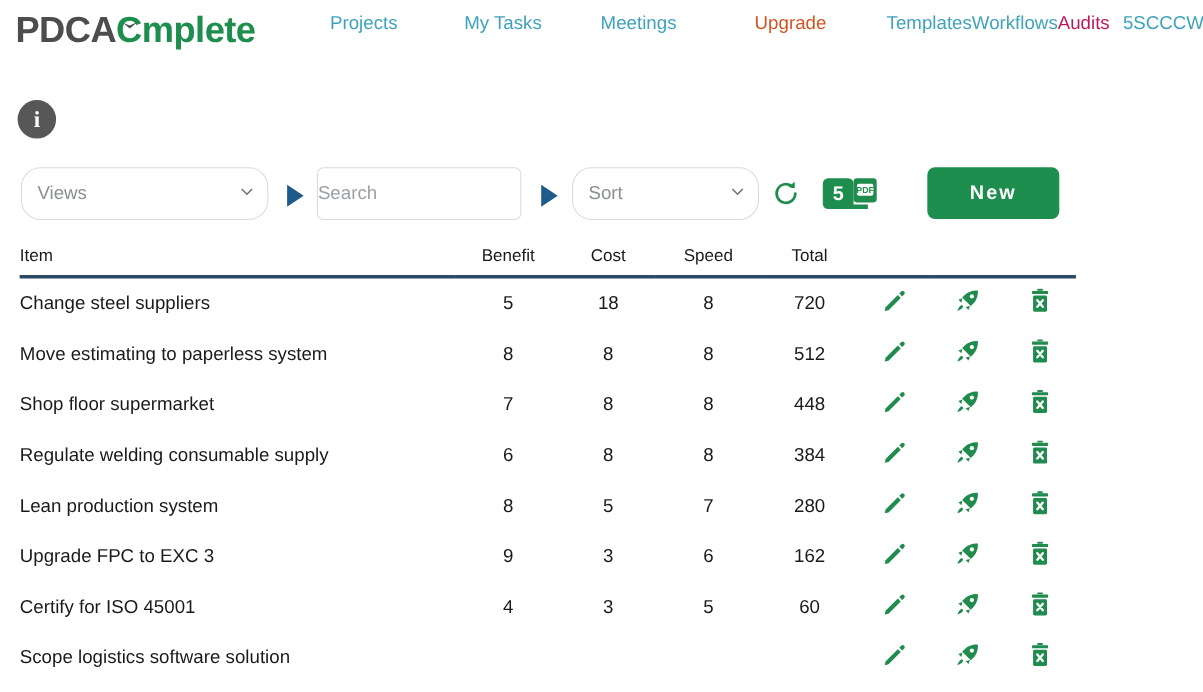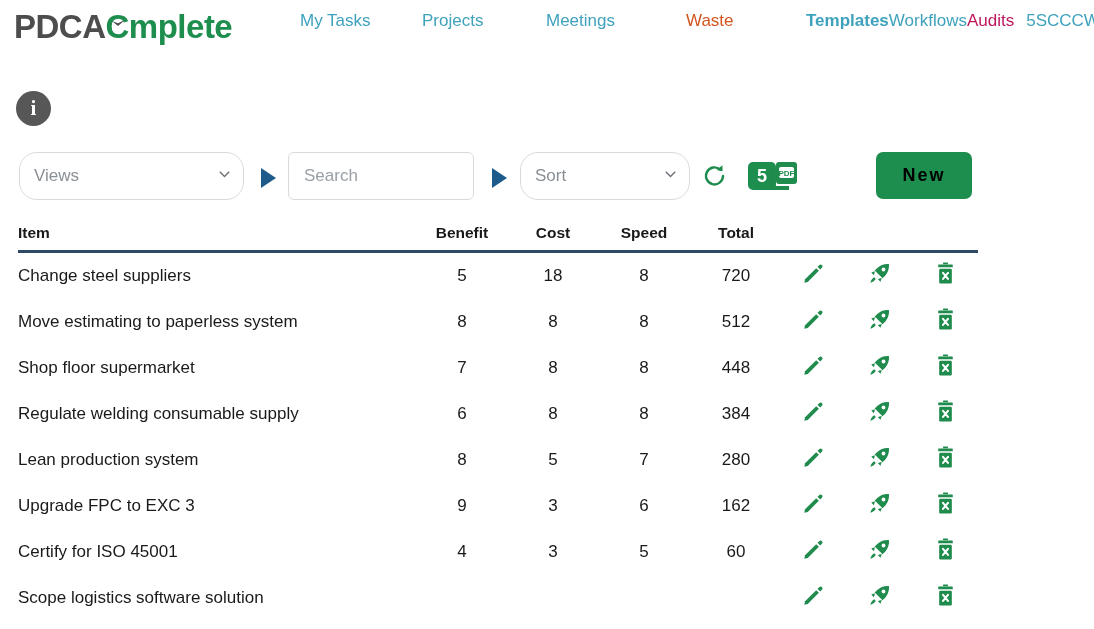--- a/index.html
+++ b/index.html
@@ -125,21 +125,21 @@
     position: absolute;
     left: 288px;
     top: 0;
     width: 186px;
     height: 48px;
     box-sizing: border-box;
     border: 1px solid #d8dbde;
     border-radius: 6px;
     background: #ffffff;
     font-size: 17px;
-    padding: 0 15px;
+    padding: 0 0;
     color: #333;
     font-family: "Liberation Sans", sans-serif;
   }
   .search-input::placeholder { color: #9aa0a6; }
 
   .tri {
     position: absolute;
     top: 16px;
     width: 0; height: 0;
     border-top: 10px solid transparent;
@@ -165,26 +165,26 @@
     font-size: 18px;
     font-weight: bold;
     text-align: center;
     line-height: 28px;
   }
 
   #pdf-btn { left: 767px; top: 8px; width: 32px; height: 32px; }
 
   #new-btn {
     position: absolute;
-    left: 876px; top: 0;
-    width: 96px; height: 47px;
+    left: 843px; top: 0;
+    width: 120px; height: 47px;
     background: #1e8e4e;
     border: none;
     border-radius: 7px;
-    color: #000000;
+    color: #ffffff;
     font-size: 18px;
     font-weight: bold;
     letter-spacing: 2px;
     cursor: pointer;
     font-family: "Liberation Sans", sans-serif;
   }
 
   
   .table-wrap {
     position: absolute;
@@ -193,21 +193,21 @@
     width: 1094px;
   }
   table.grid {
     border-collapse: collapse;
     width: 960px;
     margin-left: 18px;
     table-layout: fixed;
   }
   table.grid thead th {
     font-size: 15.5px;
-    font-weight: bold;
+    font-weight: normal;
     color: #18191a;
     padding: 0 0 8px 0;
     border-bottom: 3px solid #2c4a63;
     text-align: center;
     white-space: nowrap;
   }
   table.grid thead th.item-col {
     text-align: left;
   }
   table.grid tbody td {
@@ -241,25 +241,25 @@
 
   <div class="logo">
     <span class="part-dark">PDCA</span><span class="part-green logo-check-o"><span>C</span><svg class="tick" viewBox="0 0 13 7">
           <path d="M0 1 L6 6 L13 0 L6 3.2 Z" fill="#4d4d4d"></path>
         </svg></span><span class="part-green">mplete</span>
   </div>
 
   <div class="info-badge">i</div>
 
   <div class="nav">
+    <a class="nav-link" style="color: rgb(63, 162, 188);">Projects</a>
     <a class="nav-link" style="color: rgb(63, 162, 188);">My Tasks</a>
-    <a class="nav-link" style="color: rgb(63, 162, 188);">Projects</a>
     <a class="nav-link" style="color: rgb(63, 162, 188);">Meetings</a>
-    <a class="nav-link active" style="color: rgb(210, 84, 31);">Waste</a>
-    <a class="nav-link" style="color: rgb(63, 162, 188); font-weight: bold;">Templates</a>
+    <a class="nav-link active" style="color: rgb(210, 84, 31);">Upgrade</a>
+    <a class="nav-link" style="color: rgb(63, 162, 188);">Templates</a>
     <a class="nav-link" style="color: rgb(63, 162, 188);">Workflows</a>
     <a class="nav-link" style="color: #be185d;">Audits</a>
     <a class="nav-link" style="color: rgb(63, 162, 188); margin-left: 12px;">5S</a>
     <a class="nav-link" style="color: rgb(63, 162, 188);">CCC</a>
     <a class="nav-link" style="color: rgb(63, 162, 188);">Waste Walk</a>
 
   </div>
 </div>
 
 <div class="toolbar">

